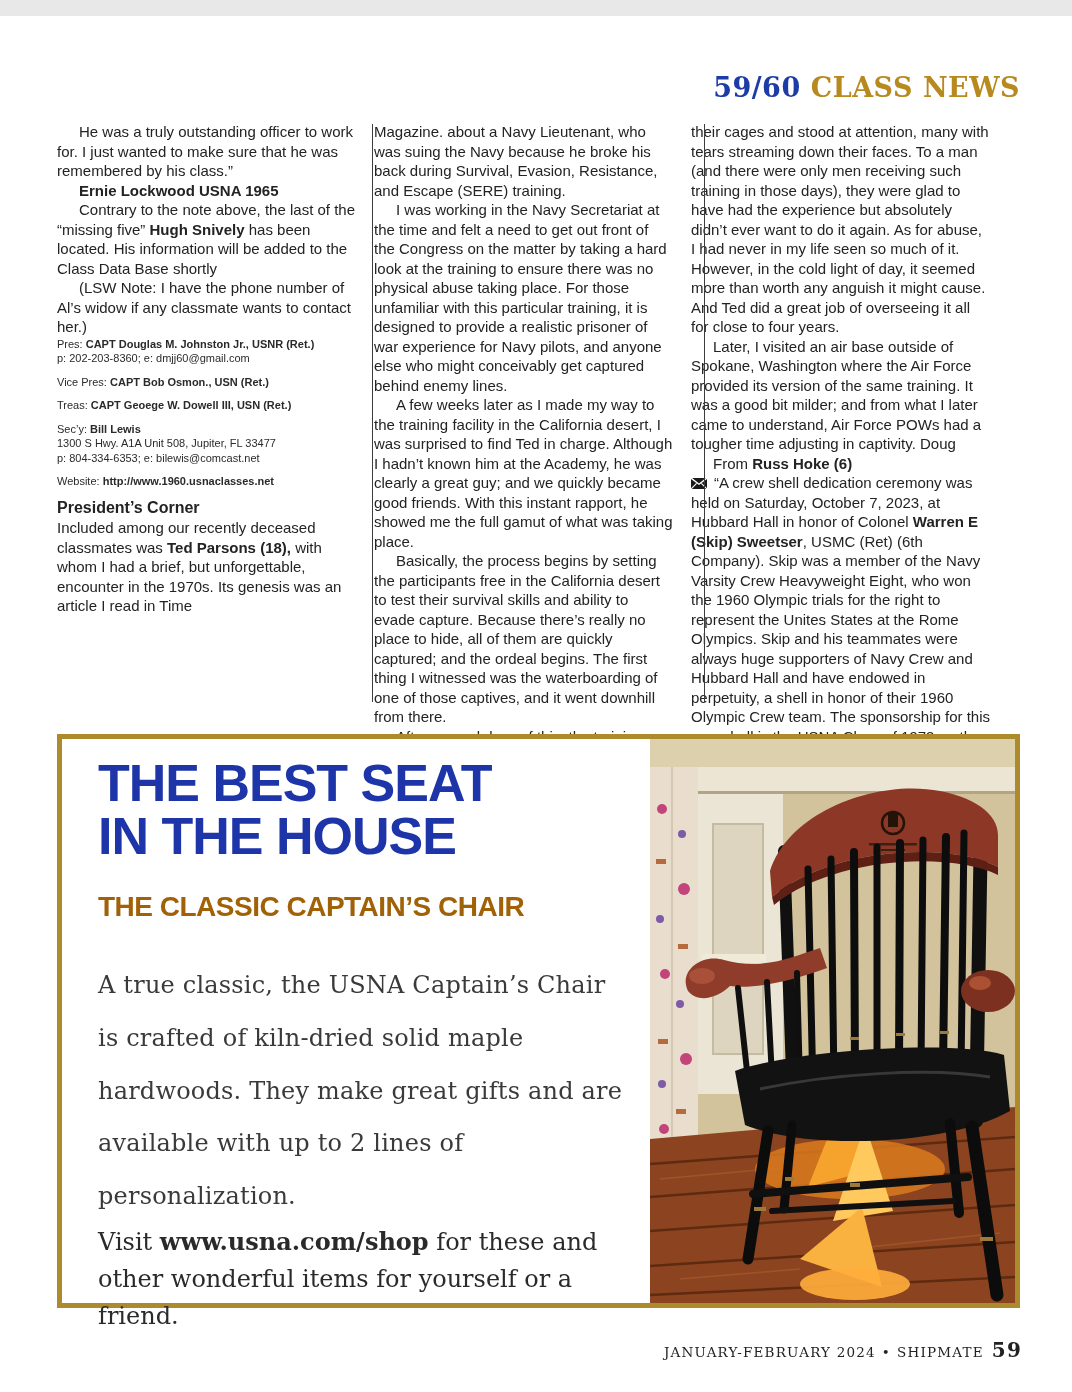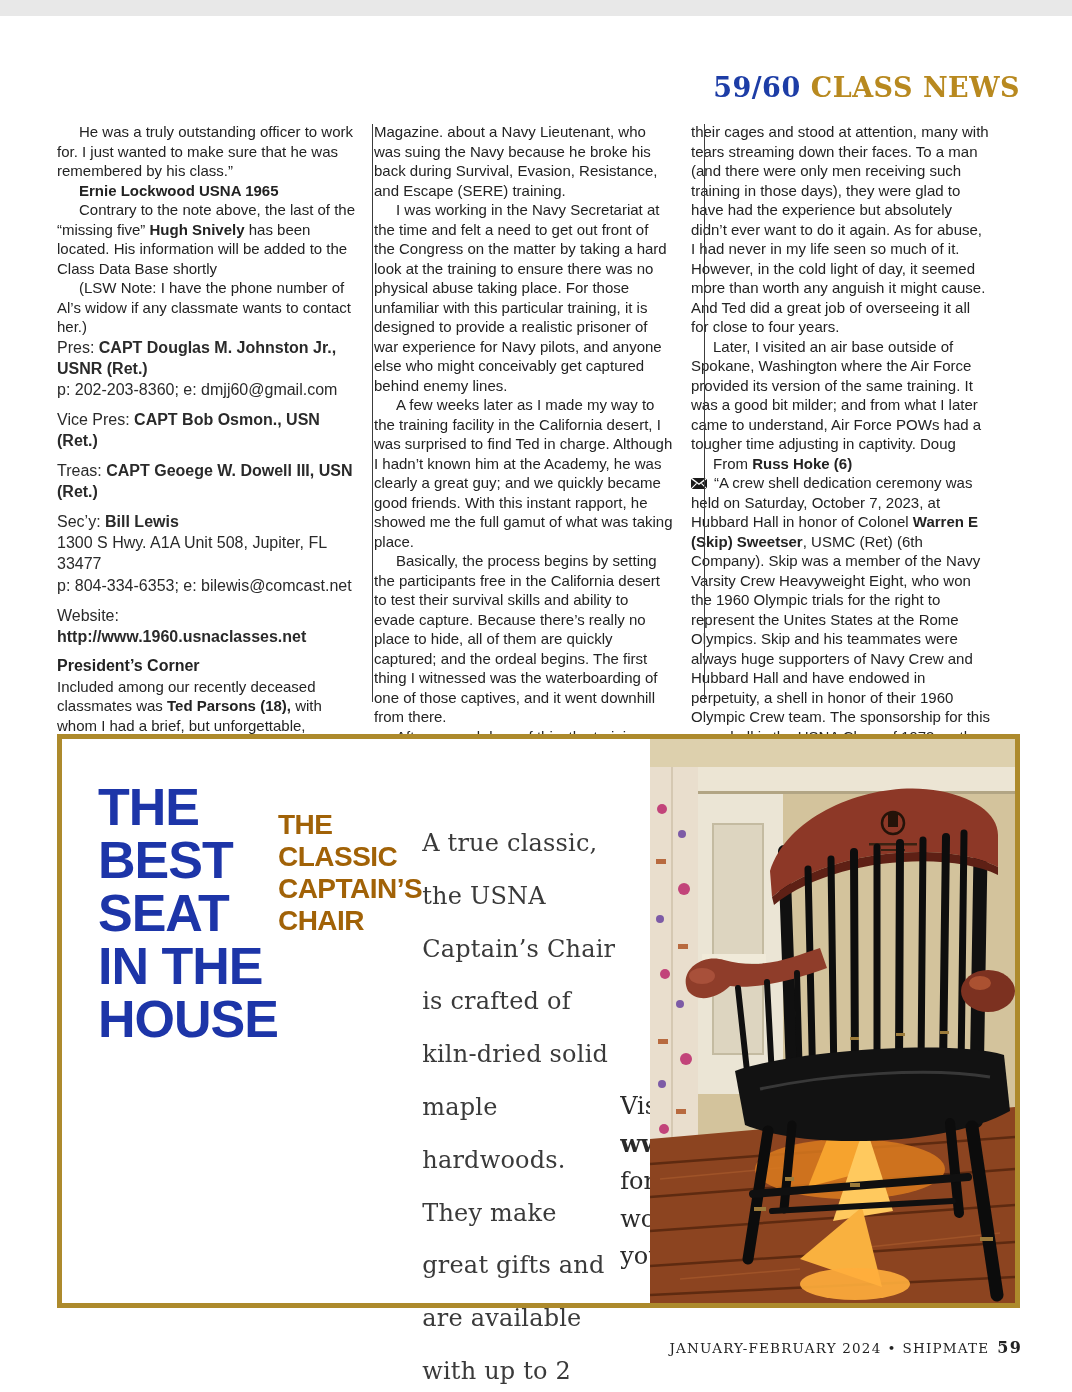--- a/index.html
+++ b/index.html
@@ -14,41 +14,41 @@
   .textblock{position:absolute;top:106px;left:57px;width:963px;display:flex;gap:18px;}
   .col{width:299px;font-size:15px;line-height:1.3;color:#232323;}
   .vrule{position:absolute;top:108px;width:1px;height:578px;background:#3c3c3c;}
   .vrule.v1{left:372px;} .vrule.v2{left:704px;}
   .para{margin:0;}
   .para.ind{text-indent:22px;}
   .b{font-weight:bold;}
   .year{font-size:64px;font-weight:bold;color:#1d35a0;letter-spacing:-2px;
         line-height:.95;margin:20px 0 12px -2px;}
   .stats{font-weight:bold;font-size:15.5px;line-height:1.35;margin:0 0 10px;}
-  .officer{font-size:16px;line-height:1.32;margin:0 0 9px;color:#2a2a2a;}
+  .officer{font-size:11px;line-height:1.32;margin:0 0 9px;color:#2a2a2a;}
   .colhead{font-weight:bold;font-size:16px;margin:4px 0 0;}
   .env{display:inline-block;margin-right:7px;}
   .env svg{vertical-align:-1px;}
   
   .ad{position:absolute;left:57px;top:718px;width:963px;height:574px;box-sizing:border-box;
       border:5px solid #ad8a2c;background:#fff;display:flex;}
-  .ad-left{width:588px;box-sizing:border-box;padding:42px 14px 28px 36px;display:flex;flex-direction:row;}
+  .ad-left{width:588px;box-sizing:border-box;padding:18px 14px 28px 36px;display:flex;flex-direction:column;}
   .ad-headline{color:#1d35a8;font-size:52px;font-weight:bold;line-height:1.02;letter-spacing:-1px;}
   .ad-sub{margin-top:28px;font-size:28px;font-weight:bold;color:#a16207;letter-spacing:-.5px;}
   .ad-body{margin-top:36px;font-family:"DejaVu Serif",serif;font-size:24px;line-height:2.2;
            color:#3a3a3a;letter-spacing:.2px;max-width:530px;}
   .ad-cta{margin-top:auto;font-family:"DejaVu Serif",serif;font-size:24px;line-height:1.55;color:#2a2a2a;}
   .ad-photo{flex:1;position:relative;overflow:hidden;}
   .ad-photo svg{display:block;width:100%;height:100%;}
   
   .footer{position:absolute;right:50px;top:1322px;font-family:"DejaVu Serif",serif;
           font-size:13.5px;letter-spacing:1.2px;color:#222;white-space:nowrap;}
   .footer .sep{margin:0 6px;}
   .footer .mag{font-weight:normal;}
-  .footer .pg{font-weight:bold;font-size:16px;margin-left:8px;text-align:right;}
+  .footer .pg{font-weight:bold;font-size:20px;margin-left:8px;text-align:right;}
 </style>
 </head>
 <body>
 
 <div class="page">
 
   <div class="header">
     <span class="nums">59/60</span><span class="title">CLASS NEWS</span>
   </div>
 

